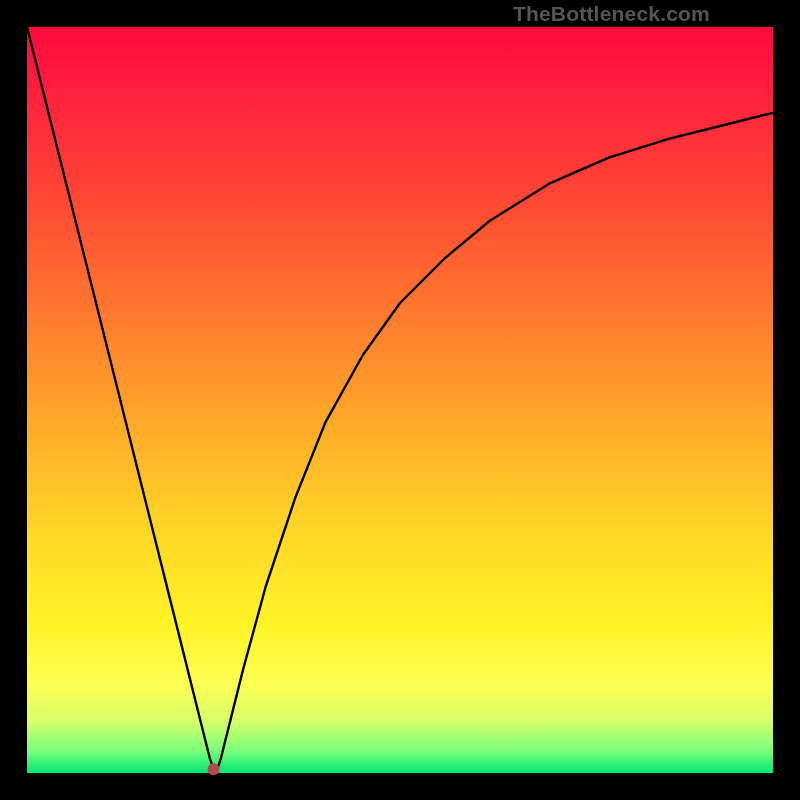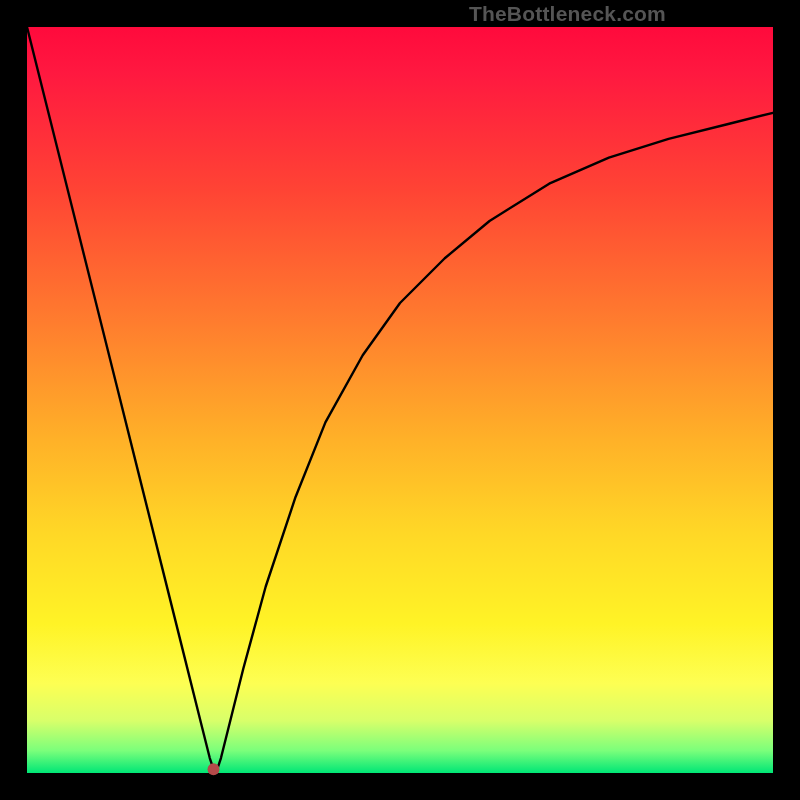--- a/index.html
+++ b/index.html
@@ -9,20 +9,21 @@
     height: 800px;
     overflow: hidden;
     background: #000;
     font-family: Arial, Helvetica, sans-serif;
   }
   .frame {
     position: relative;
     width: 676px;
     height: 800px;
     background: #000;
+    padding-left: 44px;
   }
   .plot-area {
     position: absolute;
     left: 27px;
     top: 27px;
     width: 746px;
     height: 746px;
     
     background: linear-gradient(
       to bottom,

